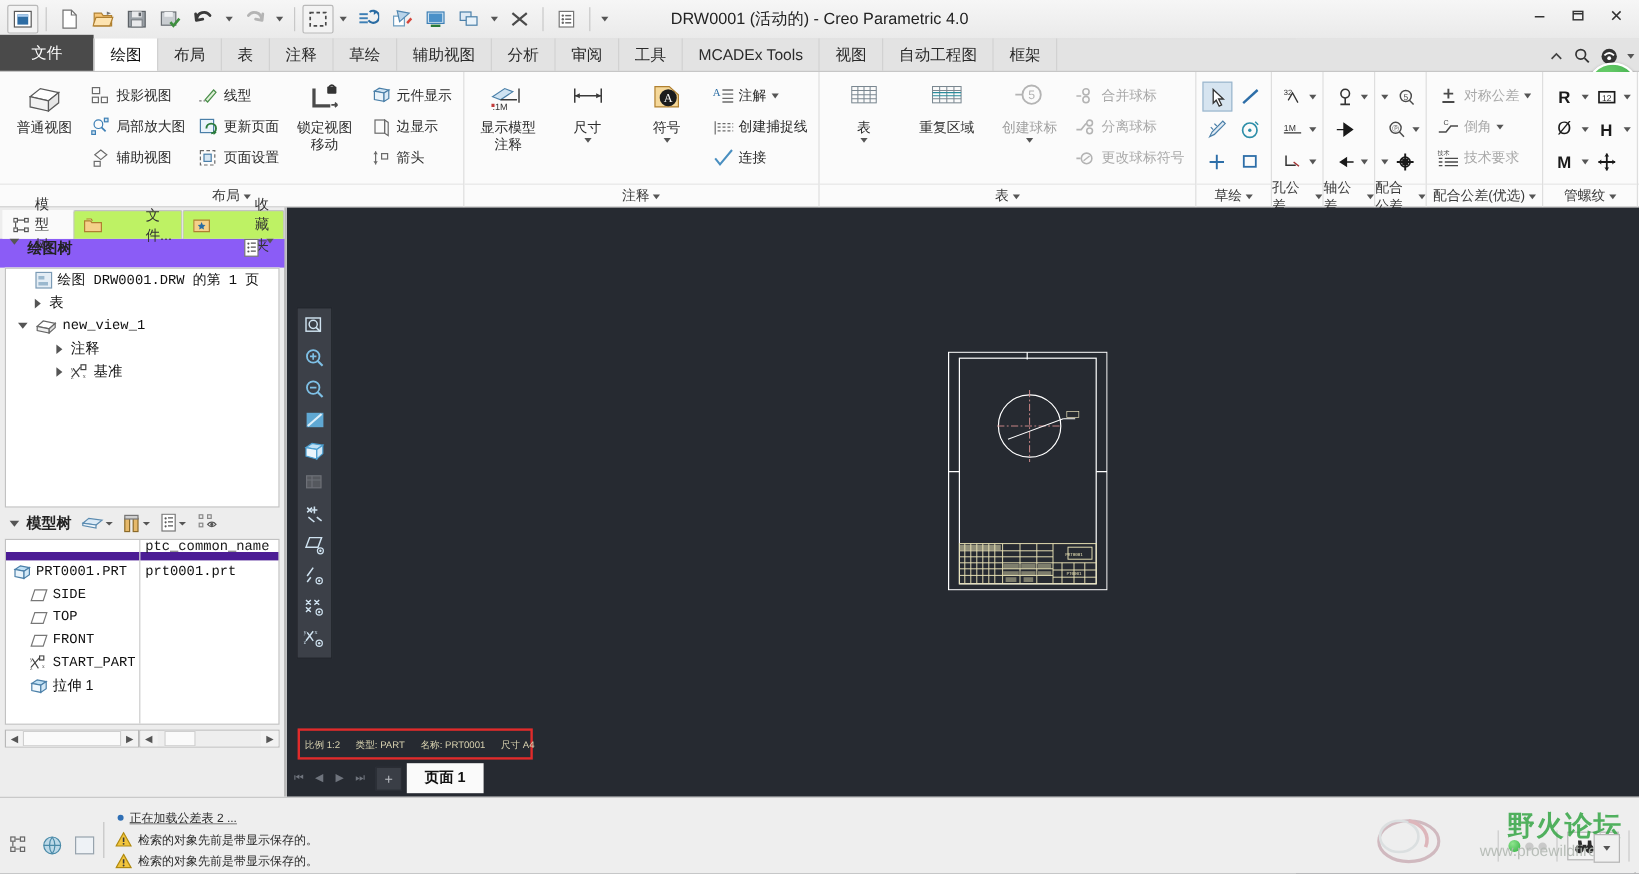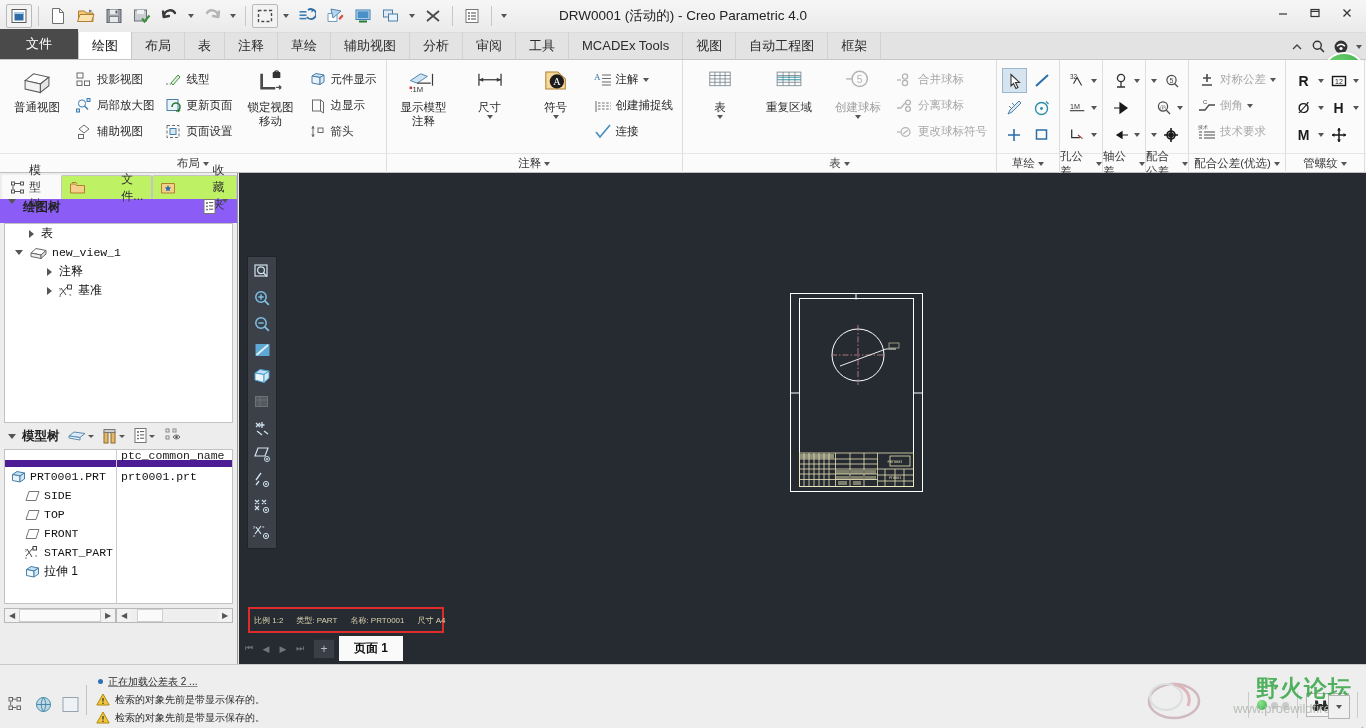--- a/index.html
+++ b/index.html
@@ -908,20 +908,30 @@
             <circle cx="5" cy="4" r=".9" fill="#555"></circle>
             <circle cx="5" cy="7.3" r=".9" fill="#555"></circle>
             <circle cx="5" cy="10.6" r=".9" fill="#555"></circle>
             <path d="M7 3.6h4.2M7 6.9h4.2M7 10.2h4.2" stroke="#555"></path>
           </svg>
         </span>
       <span class="caret" style="margin-right:3px"></span>
     </div>
 
     <div class="treebox tree1">
+      <div class="tree-row" style="padding-left:8px">
+        <span class="tw"></span>
+        <span>
+            <svg width="15" height="15" viewBox="0 0 15 15">
+              <rect x="1" y="1" width="13" height="13" fill="#e4edf5" stroke="#7a9ab5"></rect>
+              <path d="M3 4h5v3h-5zM3 9h8v3h-8z" fill="#9bb8ce"></path>
+            </svg>
+          </span>
+        <span class="mono">绘图 DRW0001.DRW 的第 1 页</span>
+      </div>
       <div class="tree-row" style="padding-left:20px">
         <span class="tw r"></span>
         <span>表</span>
       </div>
       <div class="tree-row" style="padding-left:8px">
         <span class="tw d"></span>
         <span>
             <svg width="19" height="14" viewBox="0 0 19 14">
               <path d="M2 7 L7 2.5 L17 4.5 L12 9 Z" fill="#fff" stroke="#666"></path>
               <path d="M2 7v3.5l10 2V9z" fill="#f0f0f0" stroke="#666"></path>

